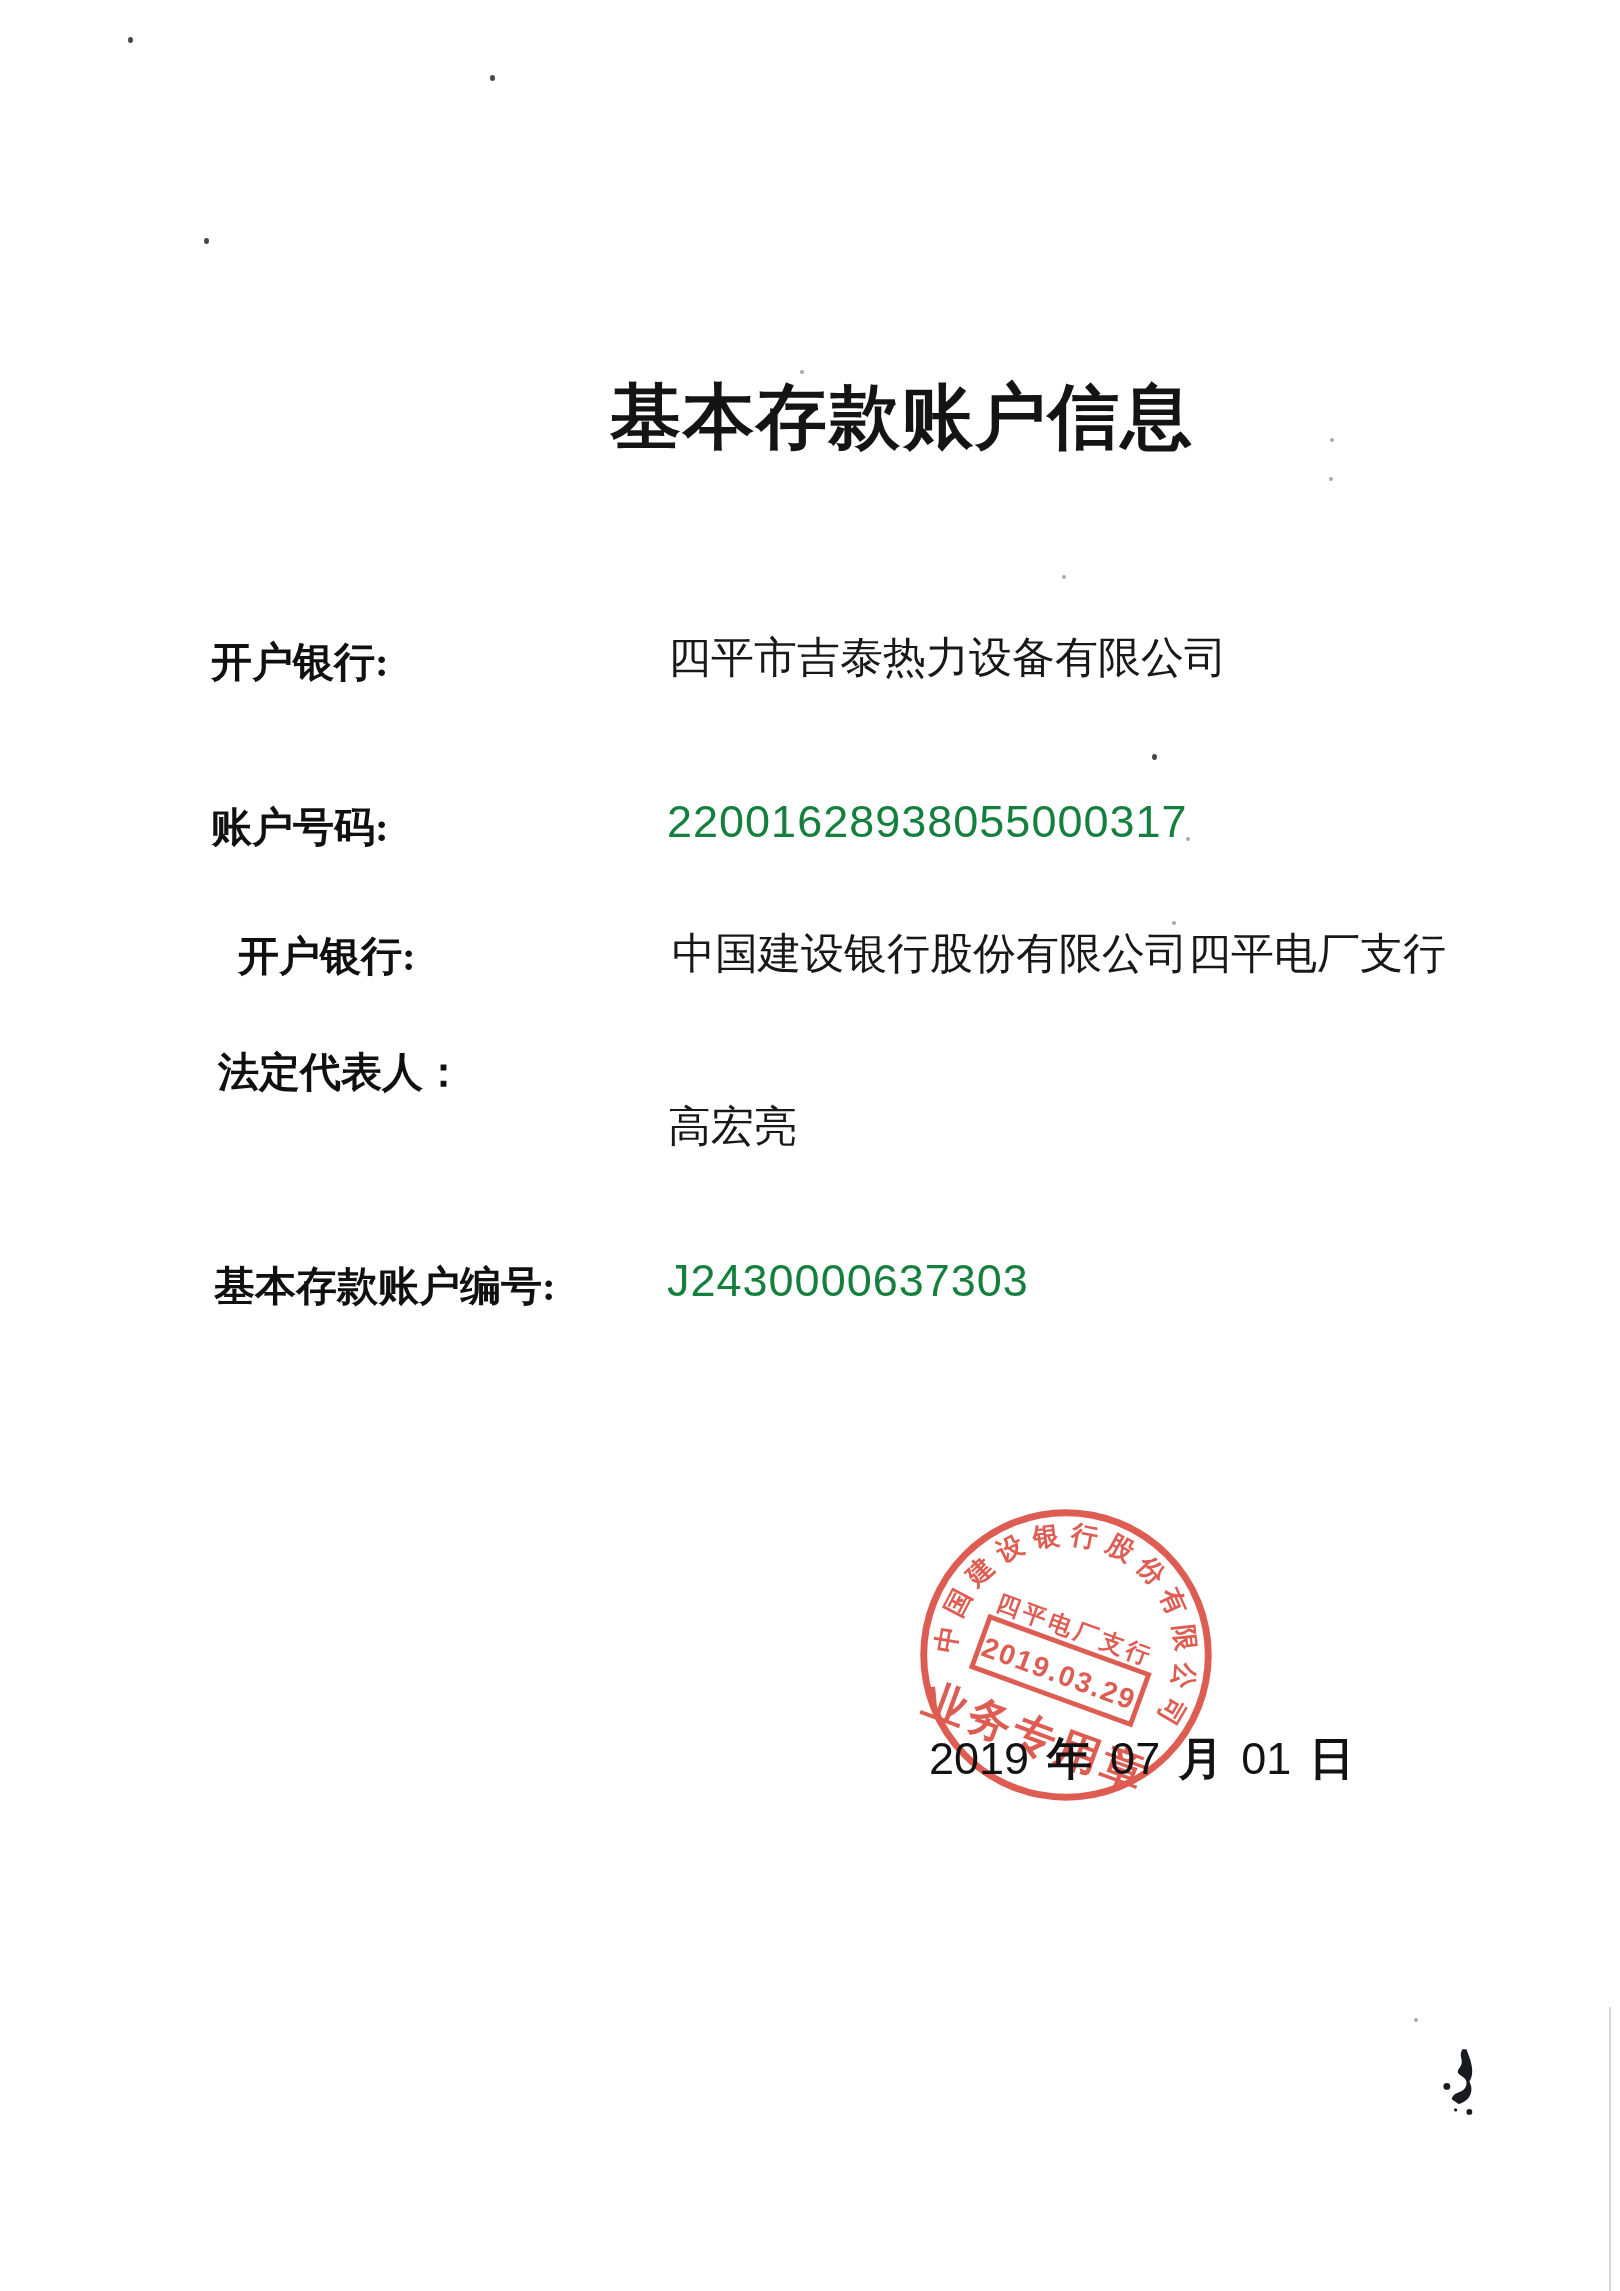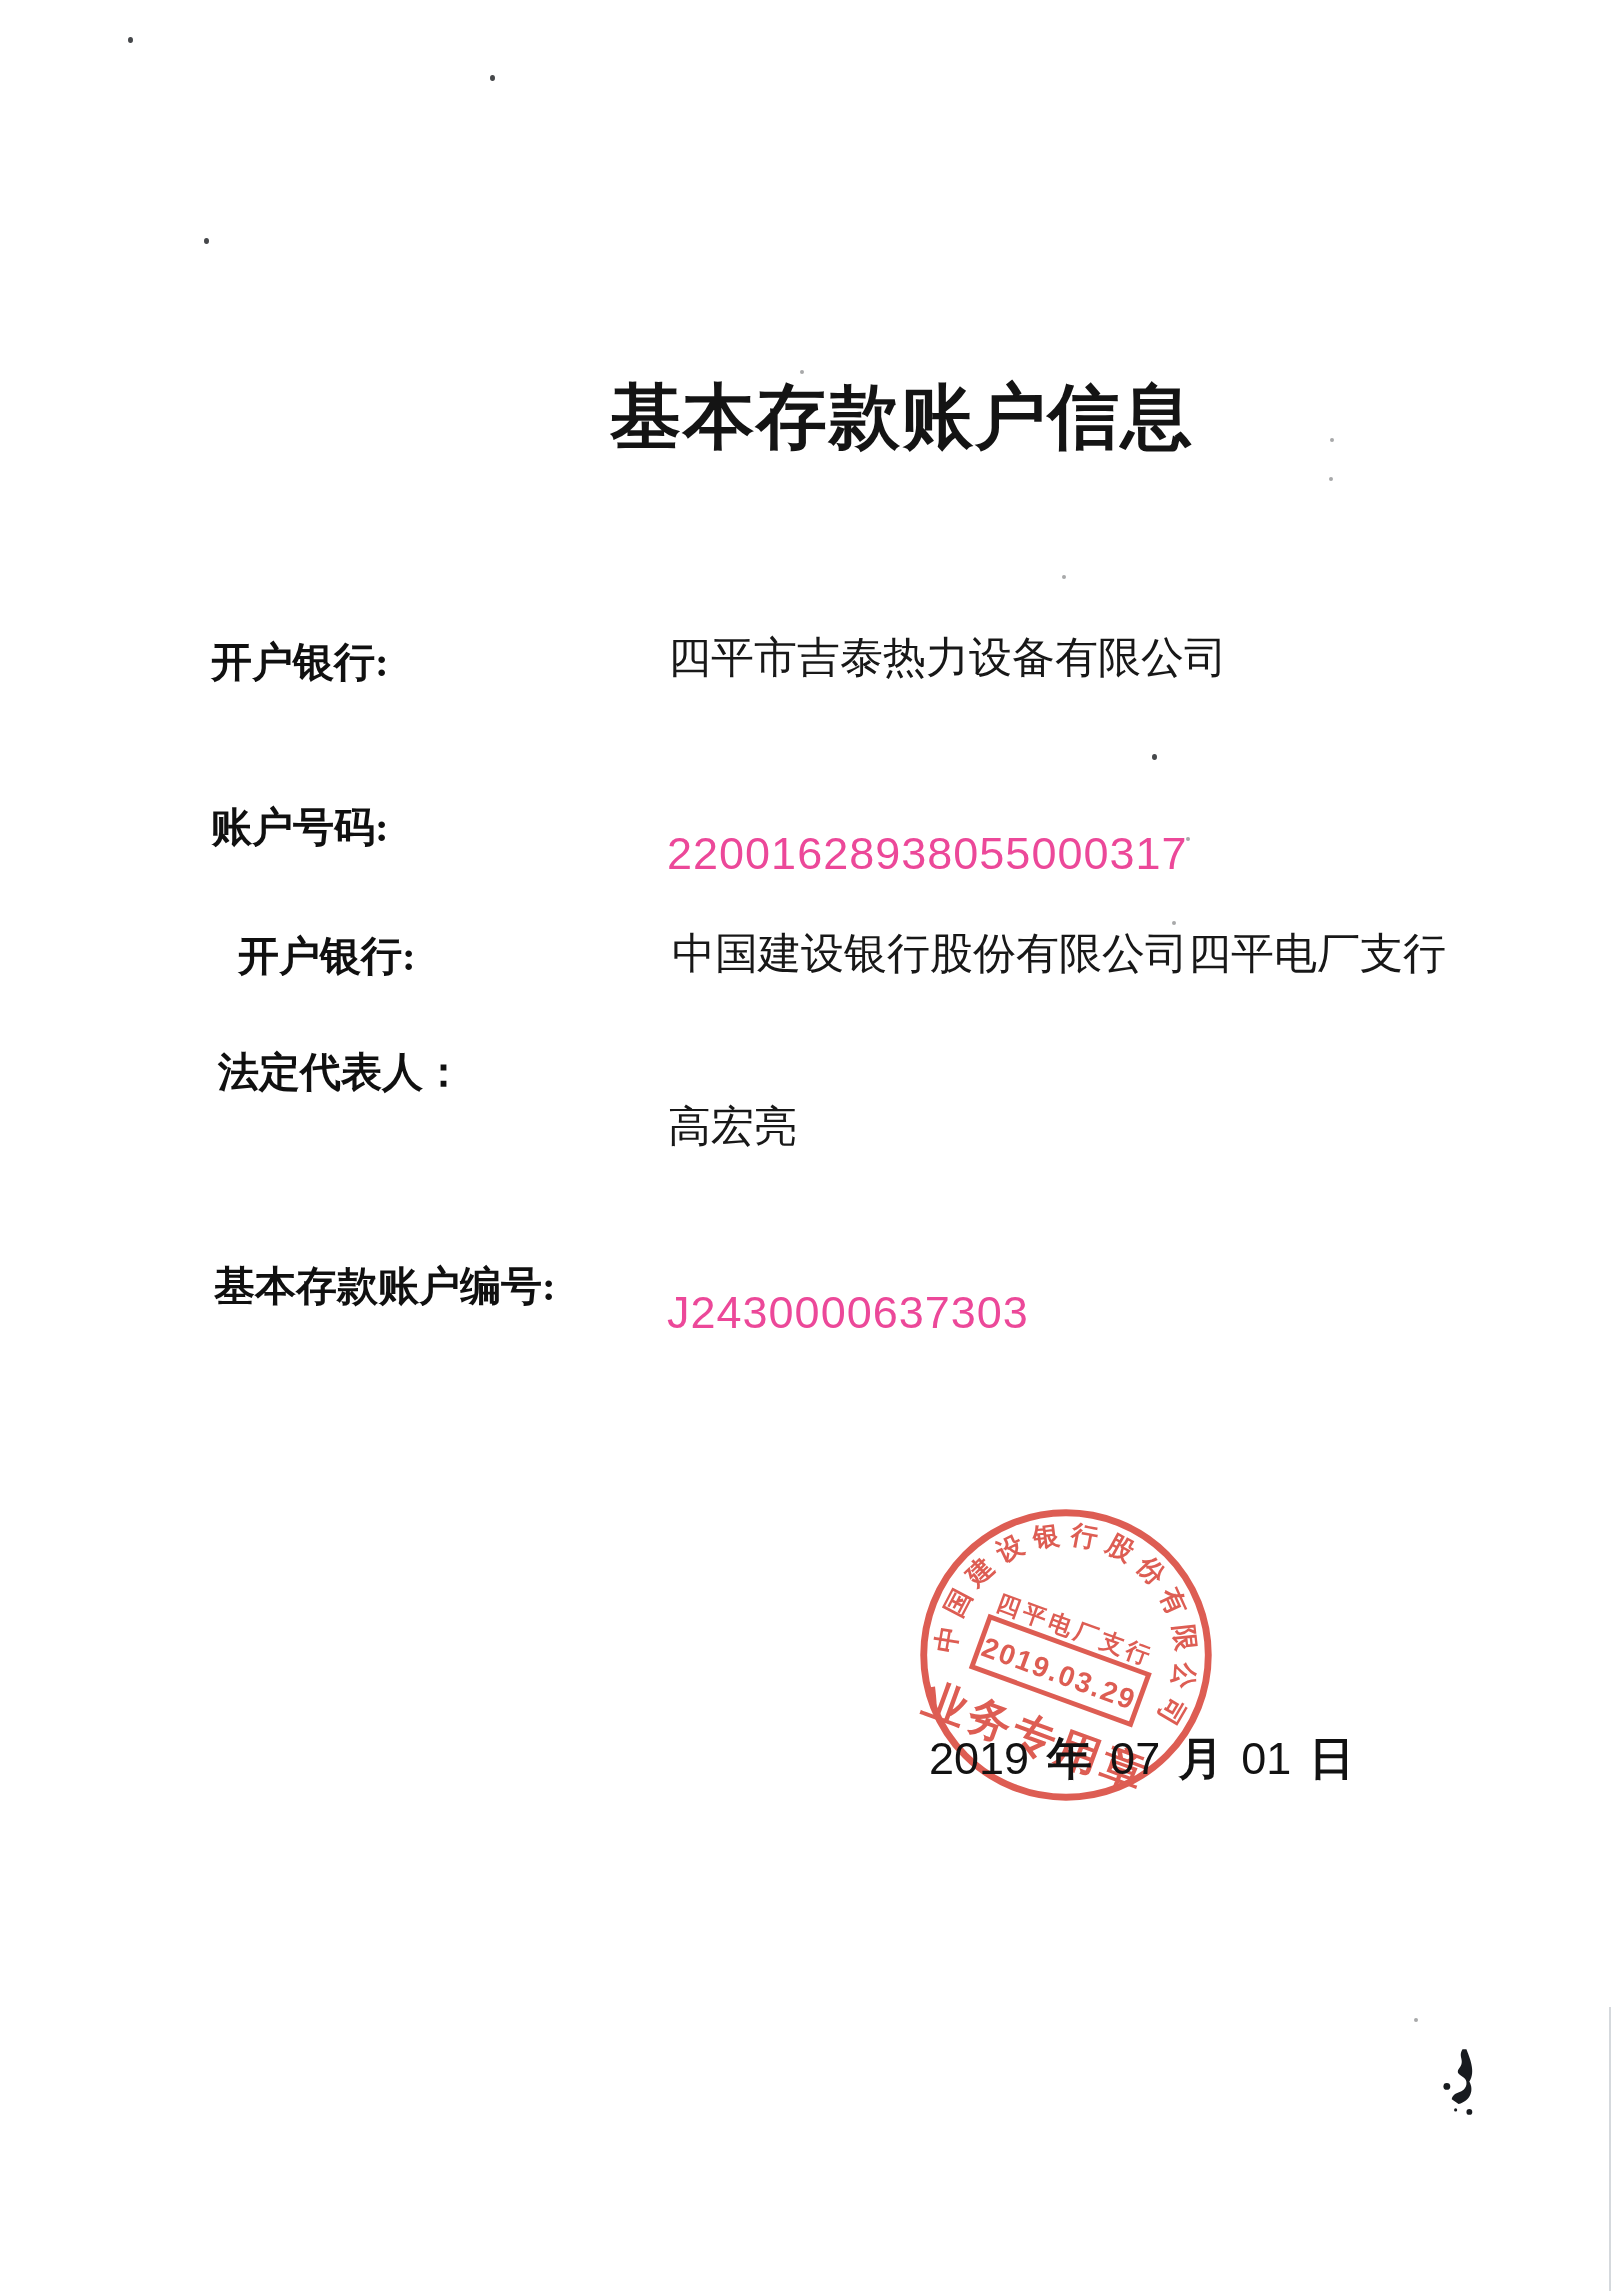--- a/index.html
+++ b/index.html
@@ -33,22 +33,21 @@
   .field-value {
     position: absolute;
     font-size: 43px;
     color: #181818;
     white-space: nowrap;
   }
   .field-value.numeric {
     font-family: "Liberation Sans", sans-serif;
     font-size: 45px;
     letter-spacing: 1px;
-    color: #ec4899;
-    margin-top: 32px;
+    color: #15803d;
   }
   .date-row {
     position: absolute;
     left: 929px;
     top: 1729px;
     display: flex;
     align-items: baseline;
     gap: 18px;
     font-family: "Liberation Sans", sans-serif;
     font-size: 45px;

